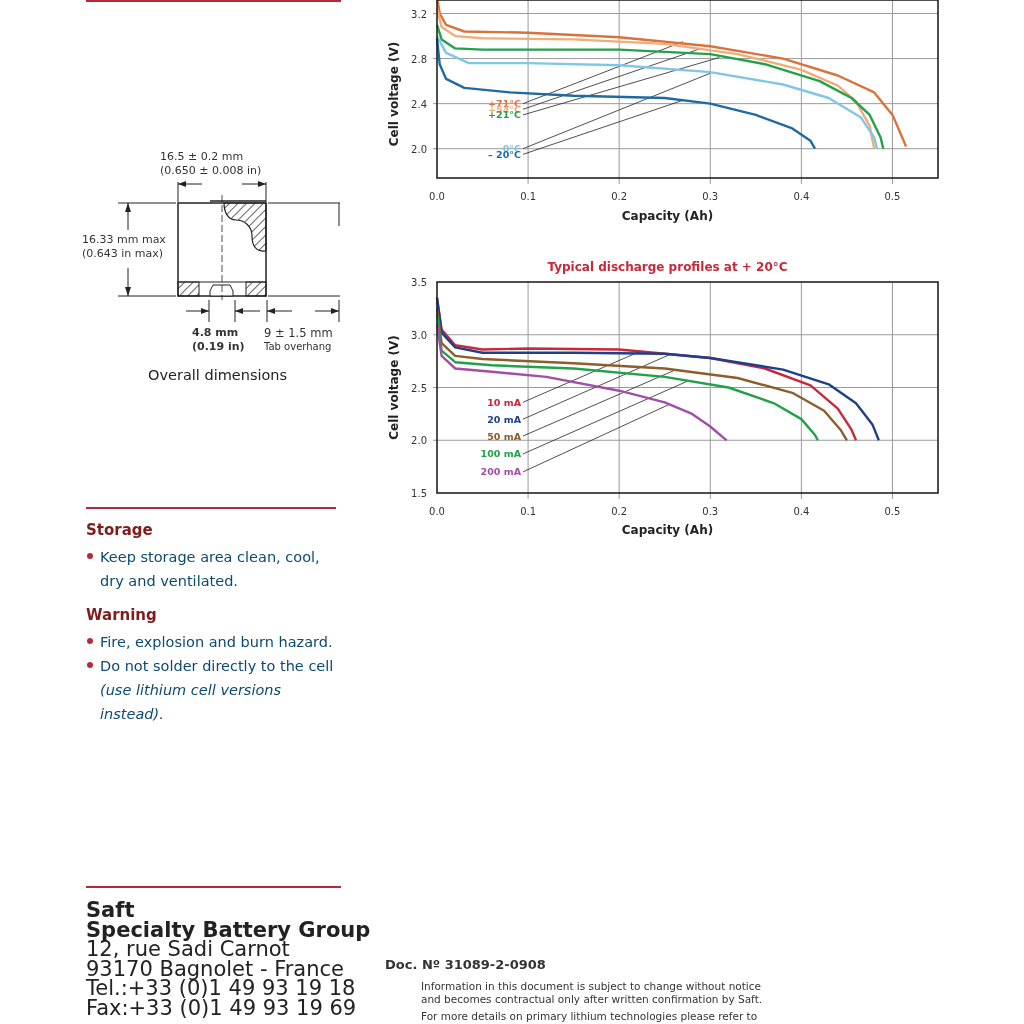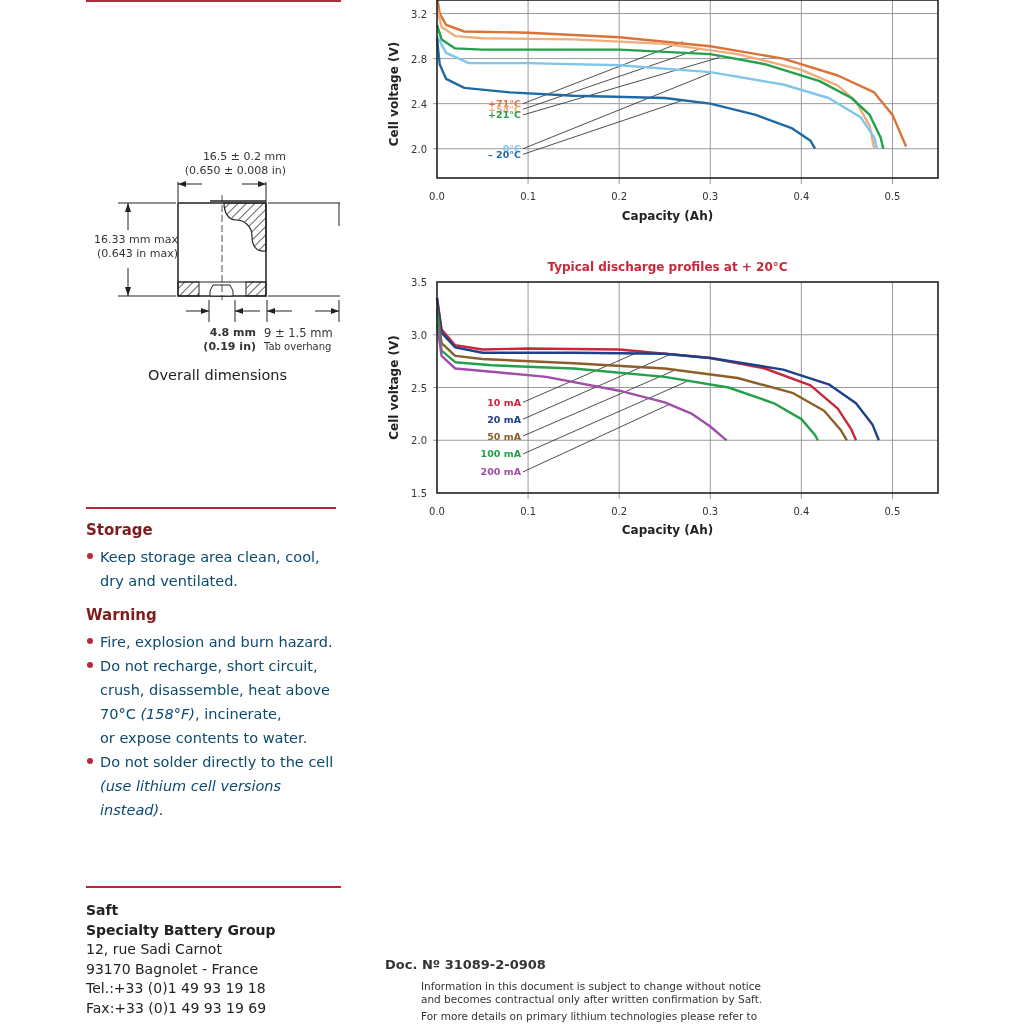--- a/index.html
+++ b/index.html
@@ -3,22 +3,22 @@
 <meta charset="utf-8">
 <style>
   html, body { margin:0; padding:0; background:#fff; }
   body { width:1024px; height:1024px; position:relative; overflow:hidden; font-family:"DejaVu Sans", sans-serif; color:#222; }
   .rule { position:absolute; height:2px; background:#b8283a; }
   .abs { position:absolute; }
   .section-title { position:absolute; left:86px; font-weight:bold; color:#7f1d1d; font-size:15px; }
   .bullet-list { position:absolute; left:86px; width:260px; margin:0; padding:0; list-style:none; }
   .bullet-list li { position:relative; padding-left:14px; font-size:14.5px; line-height:24px; color:#0c4a6e; }
   .bullet-list li::before { content:""; position:absolute; left:1px; top:8px; width:6px; height:6px; border-radius:50%; background:#b8283a; }
-  .dim { font-size:11px; color:#333; text-align:right; line-height:14px; }
-  .addr { position:absolute; left:86px; font-size:14px; line-height:19.5px; color:#222; }
+  .dim { font-size:11px; color:#333; text-align:left; line-height:14px; }
+  .addr { position:absolute; left:86px; font-size:21px; line-height:19.5px; color:#222; }
   .addr .b { font-weight:bold; }
   .footer { position:absolute; left:385px; color:#333; }
   svg text { font-family:"DejaVu Sans", sans-serif; }
   i { font-style:italic; }
 </style>
 </head>
 <body>
 
 <div class="rule" style="left:86px; top:0px; width:255px;"></div>
 
@@ -91,25 +91,20 @@
 
 <div class="rule" style="left:86px; top:507px; width:250px; height:1.5px;"></div>
 <div class="section-title" style="top:521px;">Storage</div>
 <ul class="bullet-list" style="top:545px;">
   <li style="padding-right:10px;">Keep storage area clean, cool, dry and ventilated.</li>
 </ul>
 
 <div class="section-title" style="top:606px;">Warning</div>
 <ul class="bullet-list" style="top:630px; width:262px;">
   <li>Fire, explosion and burn hazard.</li>
-  <li>
-    <span>Do not recharge, short circuit, crush, disassemble, heat above</span><br>
-    <span>70°C </span><i>(158°F)</i><span>, incinerate,</span><br>
-    <span>or expose contents to water.</span>
-  </li>
   <li>
     <span>Do not solder directly to the cell</span><br>
     <i>(use lithium cell versions instead).</i>
   </li>
 </ul>
 
 <div class="rule" style="left:86px; top:886px; width:255px; height:1.5px;"></div>
 <div class="addr" style="top:901px;">
   <div class="b">Saft</div>
   <div class="b">Specialty Battery Group</div>

